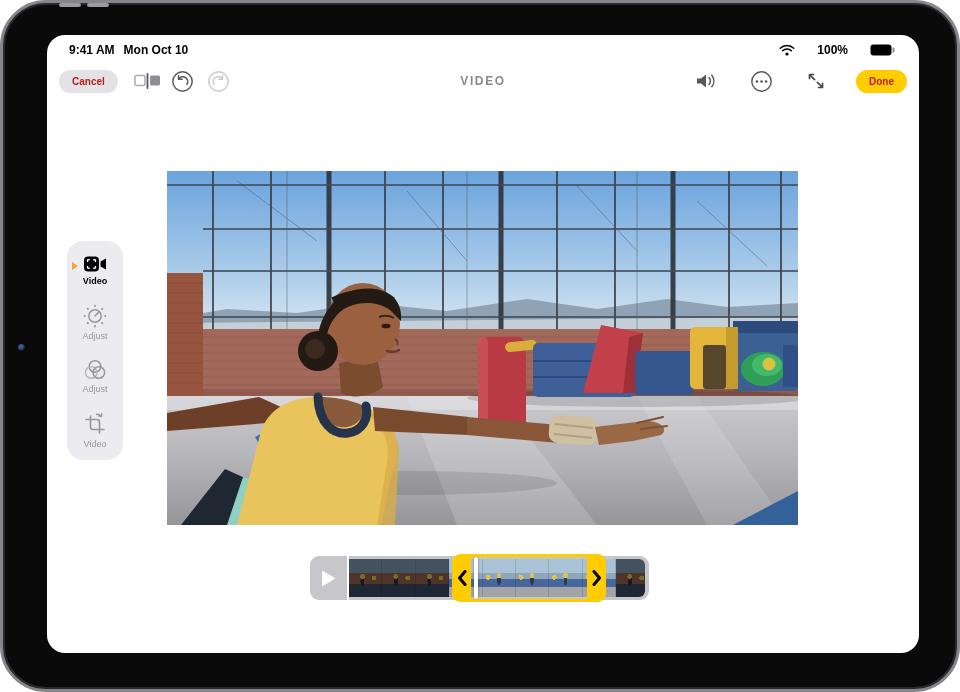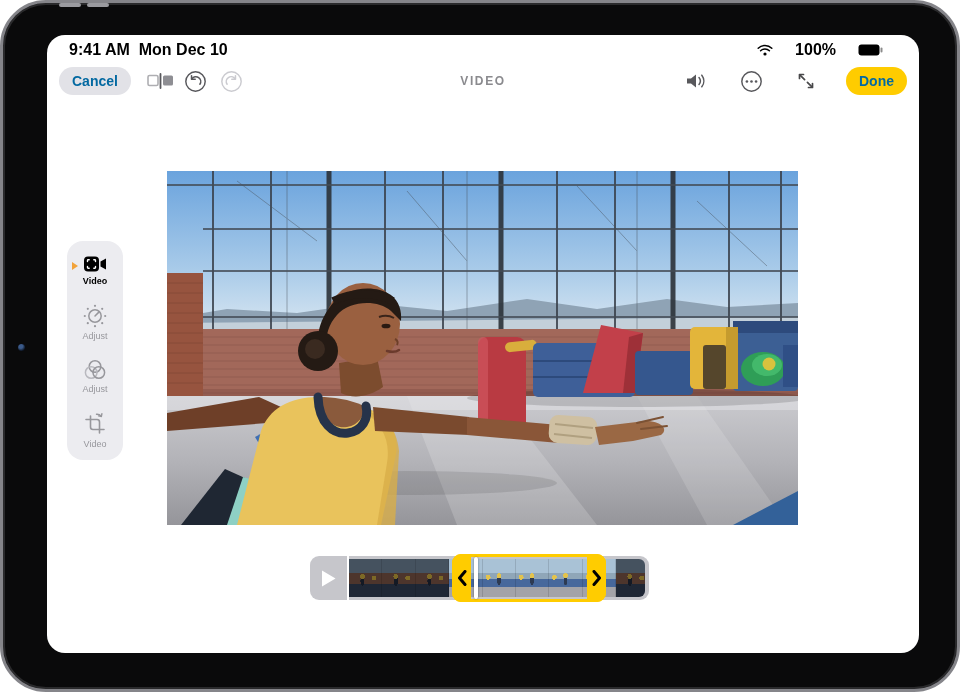--- a/index.html
+++ b/index.html
@@ -11,31 +11,31 @@
           box-shadow: inset 0 0 0 2px #2a2a2c; }
   .hw-btn { position:absolute; top:0; height:4px; background:#9a9a9f; border-radius:2px; }
   .camera-dot { position:absolute; left:15px; top:341px; width:7px; height:7px; border-radius:50%;
                 background:radial-gradient(circle at 40% 35%, #3b5a8a 0 30%, #0a1220 75%); }
 
   
   .screen { position:absolute; left:44px; top:32px; width:872px; height:618px;
             background:#fff; border-radius:18px; overflow:hidden; }
 
   
-  .statusbar { position:absolute; top:7px; left:22px; right:36px; height:16px;
+  .statusbar { position:absolute; top:7px; left:22px; right:24px; height:16px;
                display:flex; justify-content:space-between; align-items:center;
-               font-size:16px; font-weight:bold; color:#000; }
+               font-size:12px; font-weight:bold; color:#000; }
   .sb-left { display:flex; gap:9px; }
   .sb-right { display:flex; align-items:center; gap:22px; }
 
   
   .toolbar { position:absolute; top:31px; left:12px; right:12px; height:30px;
              display:flex; align-items:center; }
-  .pill { border:none; border-radius:16px; padding:6px 13px; font-size:14px; font-weight:bold;
-          font-family:"Liberation Sans",sans-serif; color:#0369a1; cursor:pointer; }
+  .pill { border:none; border-radius:16px; padding:6px 13px; font-size:10px; font-weight:bold;
+          font-family:"Liberation Sans",sans-serif; color:#b91c1c; cursor:pointer; }
   .cancel { background:#e2e2e7; }
   .done { background:#ffcc00; }
   .tool-icn { display:flex; align-items:center; justify-content:center; width:30px; height:30px; }
   .compare { display:flex; align-items:center; gap:0; margin-left:14px; }
   .title { position:absolute; left:0; right:0; text-align:center; font-size:12px; font-weight:bold;
            letter-spacing:1.6px; color:#8a8a8e; pointer-events:none; }
   .tb-right { margin-left:auto; display:flex; align-items:center; gap:25px; z-index:2; }
   .tb-left-icons { display:flex; align-items:center; gap:6px; z-index:2; }
 
   
@@ -90,21 +90,21 @@
 <div class="ipad">
   <span class="hw-btn" style="left:56px;width:22px;"></span>
   <span class="hw-btn" style="left:84px;width:22px;"></span>
   <span class="camera-dot"></span>
 
   <div class="screen">
 
     <div class="statusbar">
       <div class="sb-left">
         <span>9:41 AM</span>
-        <span>Mon Dec 10</span>
+        <span>Mon Oct 10</span>
       </div>
       <div class="sb-right">
         <svg width="16" height="12" viewBox="0 0 16 12">
           <path d="M1.2 4.2 A9.6 9.6 0 0 1 14.8 4.2" fill="none" stroke="#000" stroke-width="1.5" stroke-linecap="round"></path>
           <path d="M3.6 6.8 A6.2 6.2 0 0 1 12.4 6.8" fill="none" stroke="#000" stroke-width="1.5" stroke-linecap="round"></path>
           <circle cx="8" cy="10" r="1.6" fill="#000"></circle>
         </svg>
         <span>100%</span>
         <svg width="25" height="12" viewBox="0 0 25 12">
           <rect x="0.5" y="0.5" width="21" height="11" rx="3" fill="#000"></rect>

